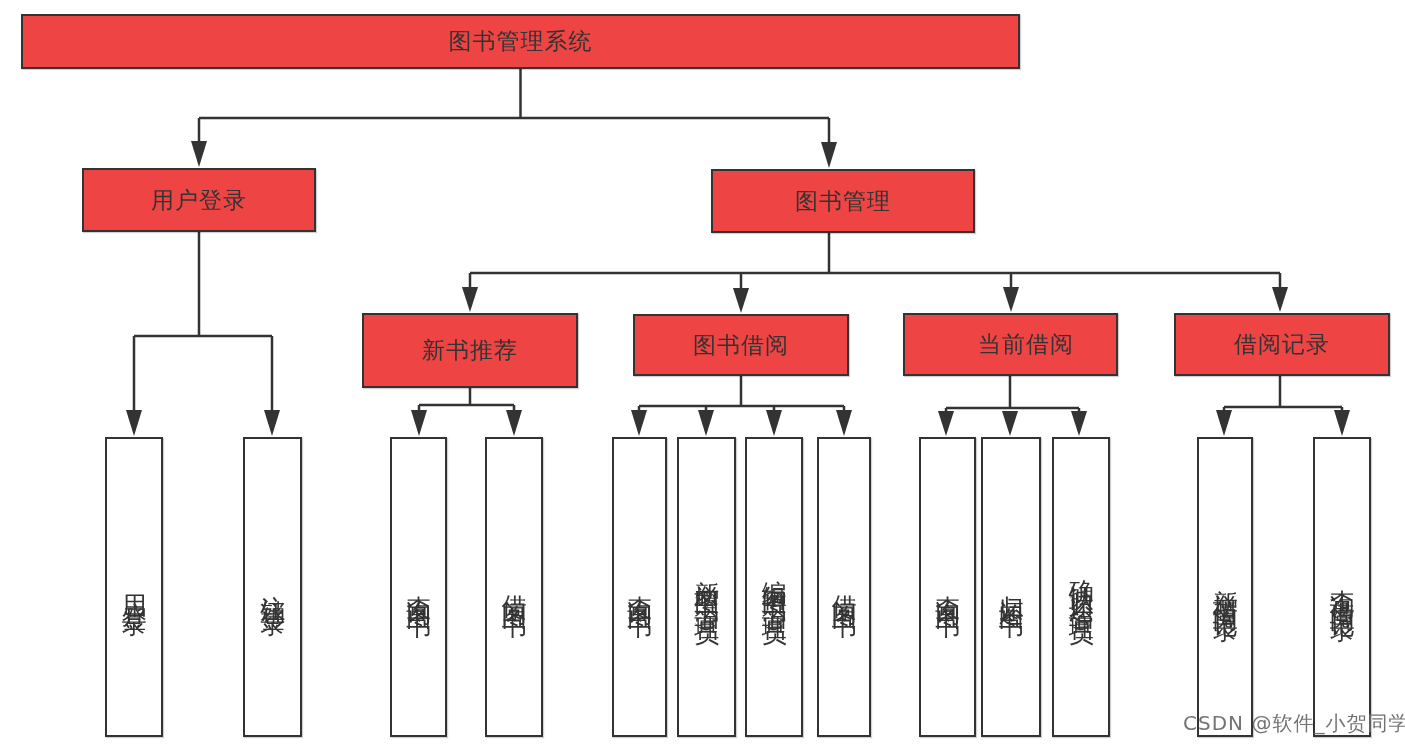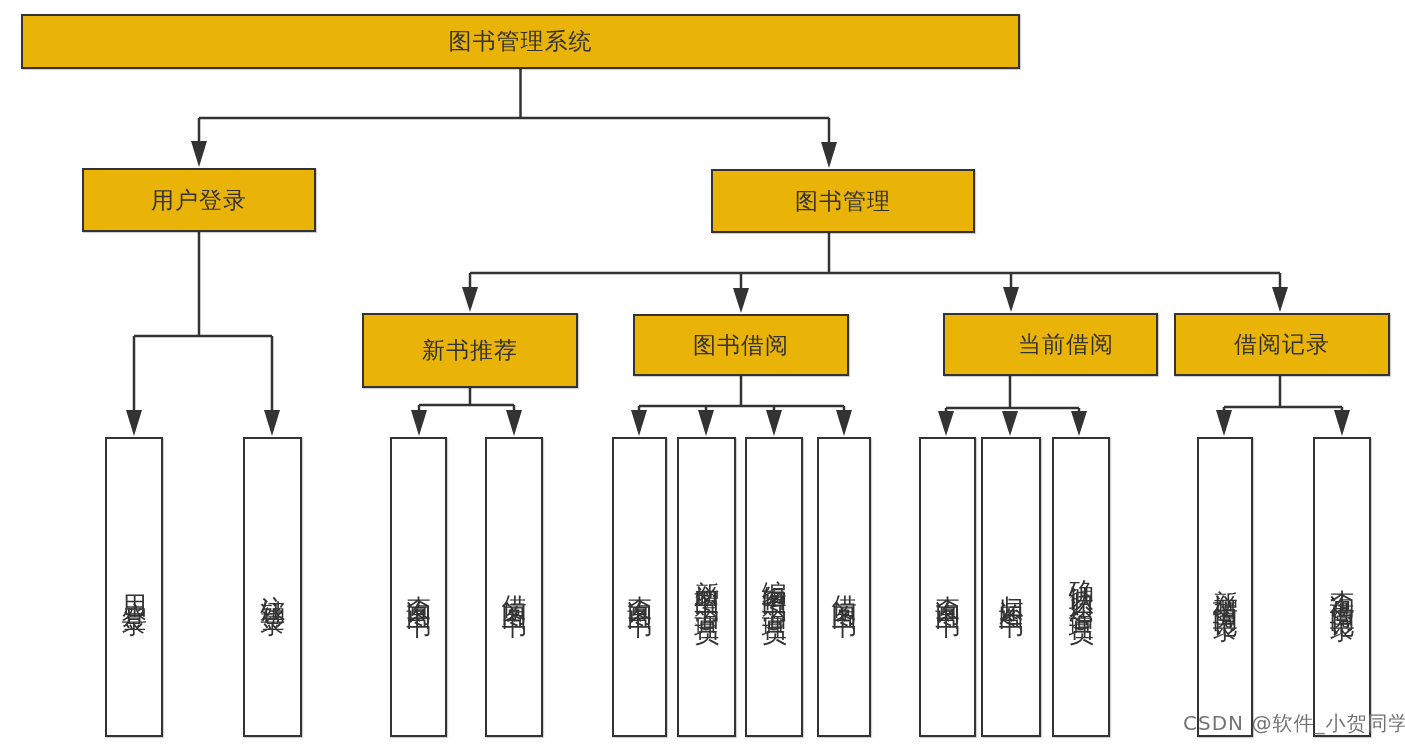--- a/index.html
+++ b/index.html
@@ -4,21 +4,21 @@
 <style>
   html,body{margin:0;padding:0;background:#ffffff;}
   #canvas{
     position:relative;width:1405px;height:747px;background:#ffffff;overflow:hidden;
     font-family:"DejaVu Sans","Liberation Sans",sans-serif;color:#333333;
   }
   #wires{position:absolute;left:0;top:0;width:1405px;height:747px;}
   .ln{fill:none;stroke:#333333;stroke-width:2.5;}
   .ar{fill:#333333;stroke:none;}
   .hbox{
-    position:absolute;box-sizing:border-box;background:#eab308;
+    position:absolute;box-sizing:border-box;background:#ef4444;
     border:2.5px solid #333333;display:flex;align-items:center;justify-content:center;
     font-size:23px;letter-spacing:1px;box-shadow:1px 1px 1px rgba(0,0,0,0.18);
   }
   .vbox{
     position:absolute;box-sizing:border-box;background:#ffffff;
     border:2.5px solid #333333;display:flex;align-items:center;justify-content:center;
     box-shadow:1px 1px 1px rgba(0,0,0,0.18);
   }
   .vbox span{
     writing-mode:vertical-rl;text-orientation:mixed;
@@ -87,21 +87,21 @@
   <div class="hbox" style="left:711px;top:169px;width:264px;height:64px;">
     <span>图书管理</span>
   </div>
 
   <div class="hbox" style="left:362px;top:313px;width:216px;height:75px;">
     <span>新书推荐</span>
   </div>
   <div class="hbox" style="left:633px;top:314px;width:216px;height:62px;font-family:Liberation Serif, serif;">
     <span>图书借阅</span>
   </div>
-  <div class="hbox" style="left:943px;top:313px;width:215px;height:63px;padding-left:31px;">
+  <div class="hbox" style="left:903px;top:313px;width:215px;height:63px;padding-left:31px;">
     <span>当前借阅</span>
   </div>
   <div class="hbox" style="left:1174px;top:313px;width:216px;height:63px;">
     <span>借阅记录</span>
   </div>
 
   <div class="vbox" style="left:105px;top:437px;width:58px;height:300px;">
     <span>用户登录</span>
   </div>
   <div class="vbox" style="left:243px;top:437px;width:59px;height:300px;">

